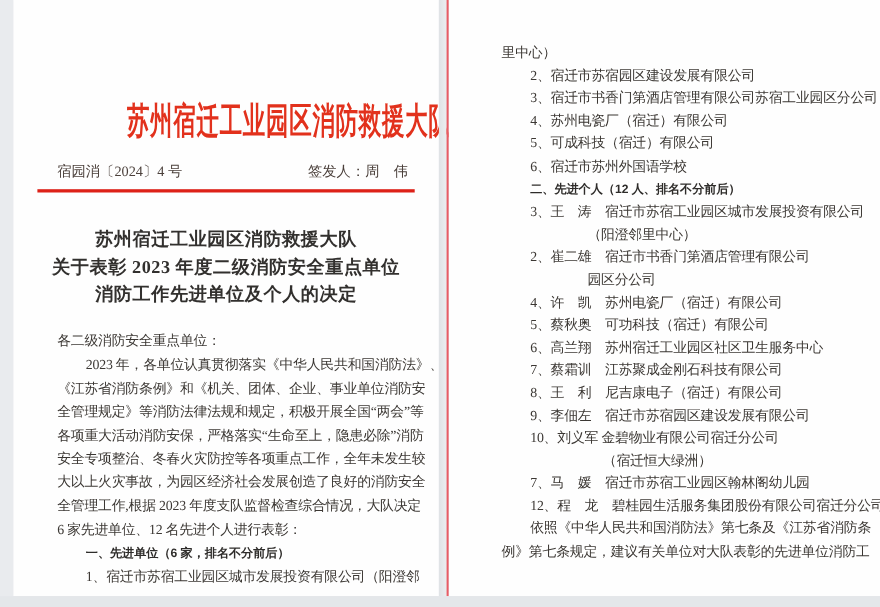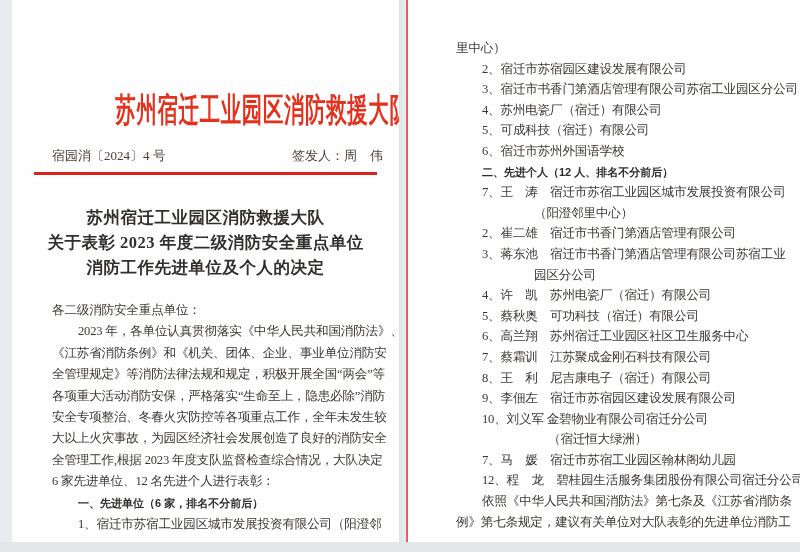--- a/index.html
+++ b/index.html
@@ -22,21 +22,21 @@
 
   
   .masthead-wrap{margin-top:88px;text-align:center;white-space:nowrap;overflow:visible;}
   .masthead{
     display:inline-block;color:#e2311c;font-weight:bold;font-size:33px;
     transform:scaleX(0.62);transform-origin:center;letter-spacing:1px;
     font-family:"Liberation Serif","DejaVu Serif",serif;
   }
   .num-row{
     display:flex;justify-content:space-between;align-items:flex-start;
-    margin:14px 16px 0 40px;font-size:13px;color:#4a3f3a;gap:28px;
+    margin:14px 28px 0 40px;font-size:13px;color:#4a3f3a;gap:28px;
   }
   .red-rule{height:3px;background:#dd2118;margin:7px 22px 0 22px;}
   .doc-title{
     margin-top:30px;text-align:center;font-weight:bold;color:#32302e;
     font-size:16.5px;line-height:25px;letter-spacing:0.5px;
   }
   .body-block{margin:18px 18px 0 40px;color:#3b3733;}
   .page-left .body-block{margin-top:20px;}
   .bline{
     font-size:12.6px;line-height:21.4px;white-space:nowrap;
@@ -98,24 +98,23 @@
 
   <div class="page page-right">
     <div class="body-block" id="right-body">
         <div class="bline ind0">里中心）</div>
         <div class="bline ind2">2、宿迁市苏宿园区建设发展有限公司</div>
         <div class="bline ind2">3、宿迁市书香门第酒店管理有限公司苏宿工业园区分公司</div>
         <div class="bline ind2">4、苏州电瓷厂（宿迁）有限公司</div>
         <div class="bline ind2">5、可成科技（宿迁）有限公司</div>
         <div class="bline ind2">6、宿迁市苏州外国语学校</div>
         <div class="bline ind2 bold">二、先进个人（12 人、排名不分前后）</div>
-        <div class="bline ind2">7、王　涛　宿迁市苏宿工业园区城市发展投资有限公司</div>
+        <div class="bline ind2">3、王　涛　宿迁市苏宿工业园区城市发展投资有限公司</div>
         <div class="bline ind6">（阳澄邻里中心）</div>
         <div class="bline ind2">2、崔二雄　宿迁市书香门第酒店管理有限公司</div>
-        <div class="bline ind2">3、蒋东池　宿迁市书香门第酒店管理有限公司苏宿工业</div>
         <div class="bline ind6">园区分公司</div>
         <div class="bline ind2">4、许　凯　苏州电瓷厂（宿迁）有限公司</div>
         <div class="bline ind2">5、蔡秋奥　可功科技（宿迁）有限公司</div>
         <div class="bline ind2">6、高兰翔　苏州宿迁工业园区社区卫生服务中心</div>
         <div class="bline ind2">7、蔡霜训　江苏聚成金刚石科技有限公司</div>
         <div class="bline ind2">8、王　利　尼吉康电子（宿迁）有限公司</div>
         <div class="bline ind2">9、李佃左　宿迁市苏宿园区建设发展有限公司</div>
         <div class="bline ind2">10、刘义军 金碧物业有限公司宿迁分公司</div>
         <div class="bline ind7">（宿迁恒大绿洲）</div>
         <div class="bline ind2">7、马　媛　宿迁市苏宿工业园区翰林阁幼儿园</div>

